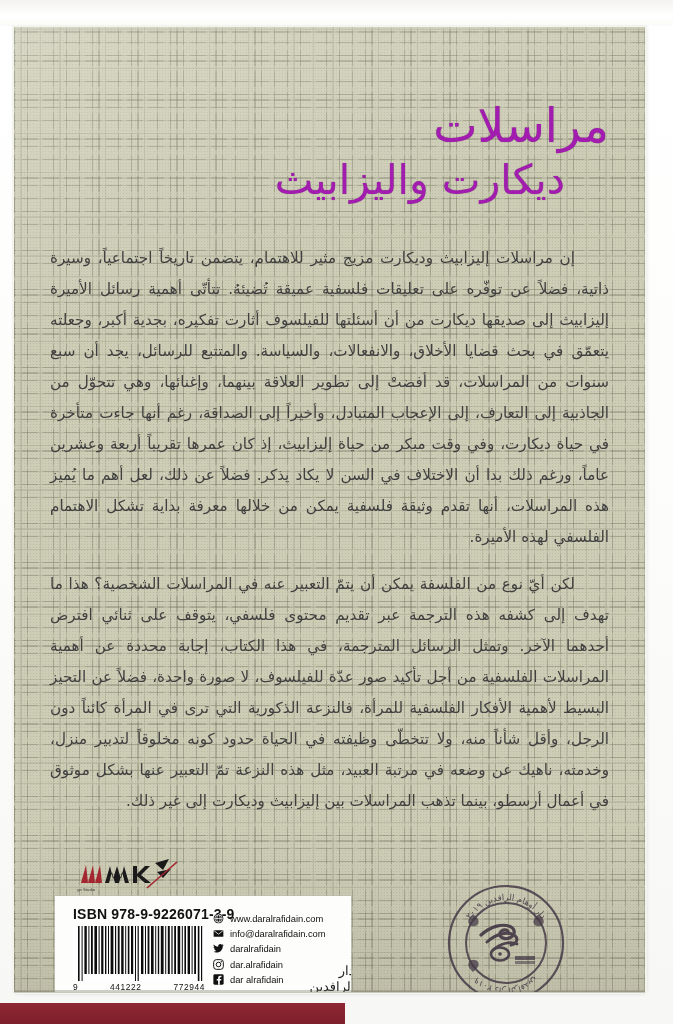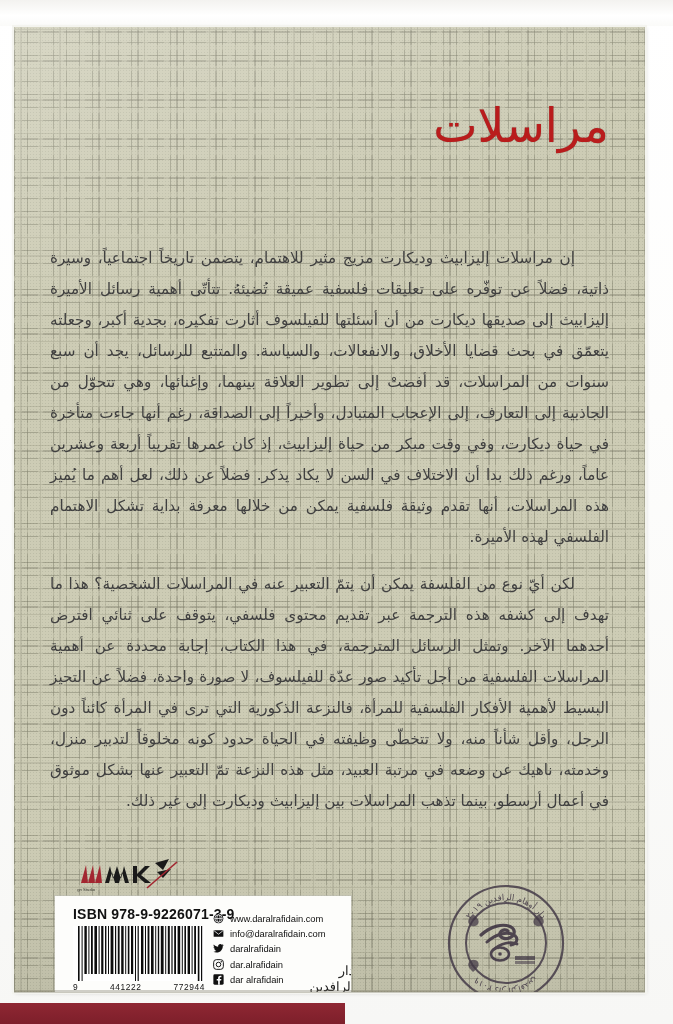--- a/index.html
+++ b/index.html
@@ -105,21 +105,21 @@
     padding: 0;
   }
 
   
   #title-block {
     position: absolute;
     right: 36px;
     top: 74px;
     width: 540px;
     text-align: right;
-    color: #b91c1c;
+    color: #a21caf;
   }
   .title-line-1 {
     font-family: "DejaVu Sans", sans-serif;
     font-size: 47px;
     line-height: 1.05;
     font-weight: 400;
     letter-spacing: .5px;
     text-shadow: 0 0 1px rgba(20,20,16,.4);
   }
   .title-line-2 {
@@ -278,20 +278,21 @@
 <div id="cover">
 
   <div id="cover-texture"></div>
   <div id="cover-grain"></div>
   <div id="cover-shade"></div>
 
   <div id="content">
 
     <div id="title-block">
       <div class="title-line-1">مراسلات</div>
+      <div class="title-line-2">ديكارت واليزابيث</div>
     </div>
 
     <div id="blurb">
       <p>إن مراسلات إليزابيث وديكارت مزيج مثير للاهتمام، يتضمن تاريخاً اجتماعياً، وسيرة ذاتية، فضلاً عن توفّره على تعليقات فلسفية عميقة تُضيئهُ. تتأتّى أهمية رسائل الأميرة إليزابيث إلى صديقها ديكارت من أن أسئلتها للفيلسوف أثارت تفكيره، بجدية أكبر، وجعلته يتعمّق في بحث قضايا الأخلاق، والانفعالات، والسياسة. والمتتبع للرسائل، يجد أن سبع سنوات من المراسلات، قد أفضتْ إلى تطوير العلاقة بينهما، وإغنائها، وهي تتحوّل من الجاذبية إلى التعارف، إلى الإعجاب المتبادل، وأخيراً إلى الصداقة، رغم أنها جاءت متأخرة في حياة ديكارت، وفي وقت مبكر من حياة إليزابيث، إذ كان عمرها تقريباً أربعة وعشرين عاماً، ورغم ذلك بدا أن الاختلاف في السن لا يكاد يذكر. فضلاً عن ذلك، لعل أهم ما يُميز هذه المراسلات، أنها تقدم وثيقة فلسفية يمكن من خلالها معرفة بداية تشكل الاهتمام الفلسفي لهذه الأميرة.</p>
       <p>لكن أيّ نوع من الفلسفة يمكن أن يتمّ التعبير عنه في المراسلات الشخصية؟ هذا ما تهدف إلى كشفه هذه الترجمة عبر تقديم محتوى فلسفي، يتوقف على ثنائي افترض أحدهما الآخر. وتمثل الرسائل المترجمة، في هذا الكتاب، إجابة محددة عن أهمية المراسلات الفلسفية من أجل تأكيد صور عدّة للفيلسوف، لا صورة واحدة، فضلاً عن التحيز البسيط لأهمية الأفكار الفلسفية للمرأة، فالنزعة الذكورية التي ترى في المرأة كائناً دون الرجل، وأقل شأناً منه، ولا تتخطّى وظيفته في الحياة حدود كونه مخلوقاً لتدبير منزل، وخدمته، ناهيك عن وضعه في مرتبة العبيد، مثل هذه النزعة تمّ التعبير عنها بشكل موثوق في أعمال أرسطو، بينما تذهب المراسلات بين إليزابيث وديكارت إلى غير ذلك.</p>
     </div>
 
     <div id="publisher-logo">
       <svg viewBox="0 0 122 40" width="122" height="40">
         <g>

